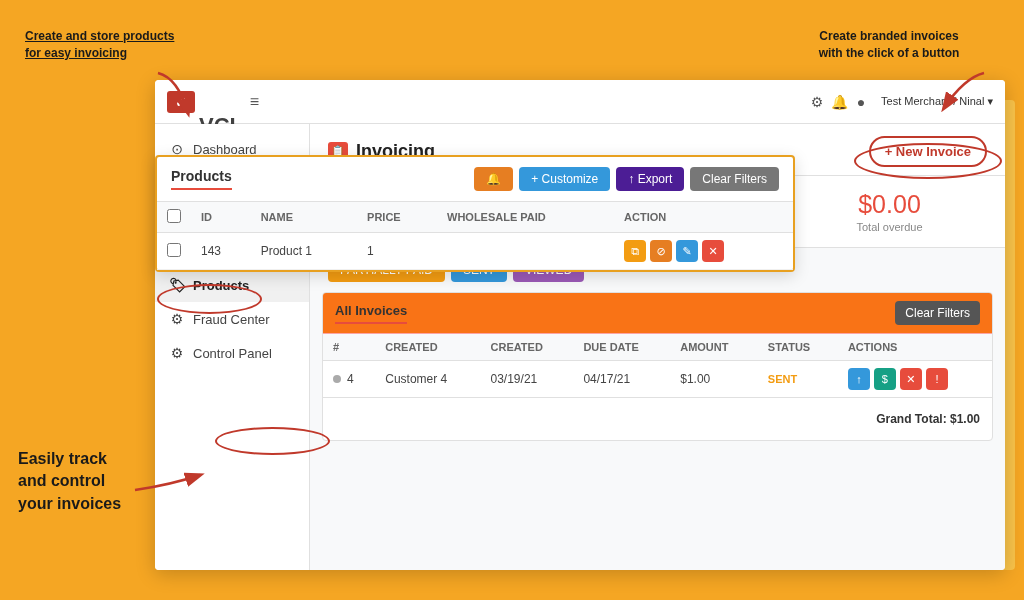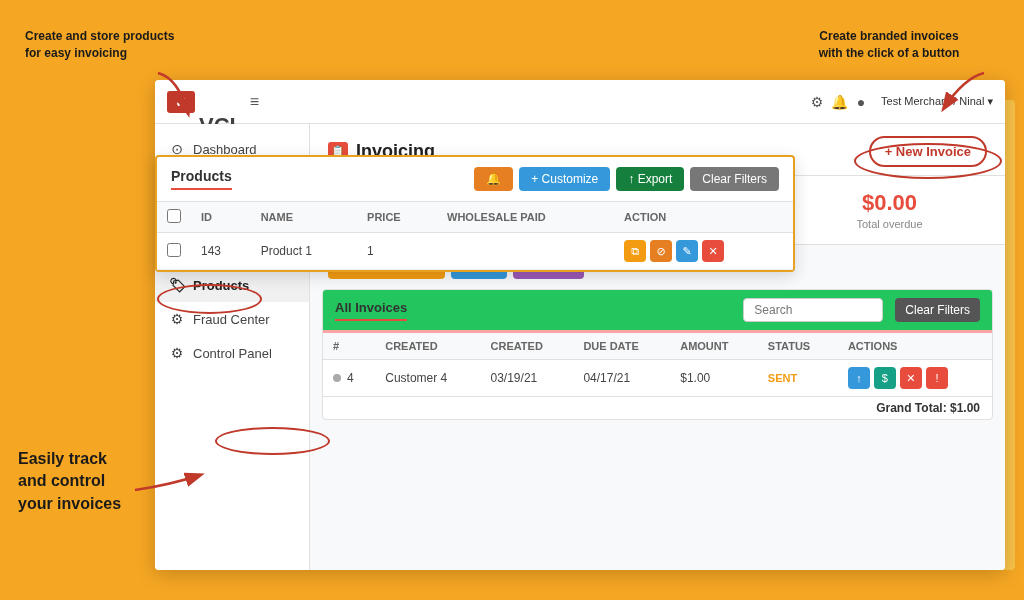--- a/index.html
+++ b/index.html
@@ -182,22 +182,22 @@
     }
     .stat-card {
       flex: 1;
       padding: 14px 18px;
       background: #fff;
       border-right: 1px solid #e0e0e0;
       text-align: center;
     }
     .stat-card:last-child { border-right: none; }
     .stat-amount {
-      font-size: 22px;
-      font-weight: bold;
+      font-size: 25px;
+      font-weight: normal;
       color: #e74c3c;
     }
     .stat-label {
       font-size: 11px;
       color: #888;
       margin-top: 2px;
     }
 
     
     .filter-tabs {
@@ -224,22 +224,22 @@
       margin: 0 12px 12px;
       border: 1px solid #e0e0e0;
       border-radius: 4px;
       overflow: hidden;
     }
     .invoices-toolbar {
       display: flex;
       align-items: center;
       justify-content: space-between;
       padding: 8px 12px;
-      border-bottom: 3px solid #fca5a5;
-      background: #22c55e;
+      border-bottom: 1px solid #fca5a5;
+      background: #f97316;
     }
     .section-tab {
       font-size: 13px;
       font-weight: bold;
       color: #333;
       padding-bottom: 4px;
       border-bottom: 2px solid #e74c3c;
     }
     .search-input {
       border: 1px solid #ccc;
@@ -291,21 +291,21 @@
       justify-content: center;
       font-size: 11px;
       color: white;
       cursor: pointer;
     }
     .action-icon.blue { background: #3498db; }
     .action-icon.teal { background: #16a085; }
     .action-icon.red { background: #e74c3c; }
     .grand-total {
       text-align: right;
-      padding: 4px 12px;
+      padding: 14px 12px;
       font-size: 12px;
       color: #333;
       font-weight: bold;
       border-top: 1px solid #e0e0e0;
     }
 
     
     .products-popup {
       position: absolute;
       top: 155px;
@@ -342,21 +342,21 @@
       font-size: 12px;
       cursor: pointer;
       border: none;
       color: white;
       display: flex;
       align-items: center;
       gap: 4px;
     }
     .prod-btn.orange { background: #e67e22; }
     .prod-btn.blue { background: #3498db; }
-    .prod-btn.purple { background: #15803d; }
+    .prod-btn.purple { background: #4c1d95; }
     .prod-btn.gray { background: #777; }
 
     .products-table { width: 100%; border-collapse: collapse; font-size: 12px; }
     .products-table th {
       background: #f8f9fa;
       padding: 7px 10px;
       text-align: left;
       font-size: 11px;
       color: #666;
       font-weight: bold;
@@ -403,21 +403,21 @@
 
     
     .stat-amount-placeholder { color: #bbb; }
   </style>
 </head>
 <body>
 
 <div style="position:absolute;top:0;left:0;width:1024px;height:600px;background:#F5A623;"></div>
 
 <div class="annotation annotation-tl">
-  <span style="white-space:pre-line;">Create and store products
+  <span style="white-space:pre-line;text-decoration:underline;">Create and store products
 for easy invoicing</span>
 </div>
 
 <div class="annotation annotation-tr">
   <span style="white-space:pre-line;">Create branded invoices
 with the click of a button</span>
 </div>
 
 <div class="annotation" style="bottom:85px;left:18px;width:130px;">
   <span style="white-space:pre-line;font-weight:bold;font-size:16px;">Easily track
@@ -536,21 +536,20 @@
       <div class="filter-tabs">
         <button class="filter-tab partial">PARTIALLY PAID</button>
         <button class="filter-tab sent">SENT</button>
         <button class="filter-tab viewed">VIEWED</button>
       </div>
 
       <div class="invoices-section">
         <div class="invoices-toolbar">
           <span class="section-tab">All Invoices</span>
           <div style="display:flex;align-items:center;gap:6px;">
-            <input class="search-input" type="text" placeholder="Search" style="">
             <button class="clear-btn">Clear Filters</button>
           </div>
         </div>
         <table class="data-table">
           <thead>
             <tr>
               <th>#</th>
               <th>CREATED</th>
               <th>CREATED</th>
               <th>DUE DATE</th>

